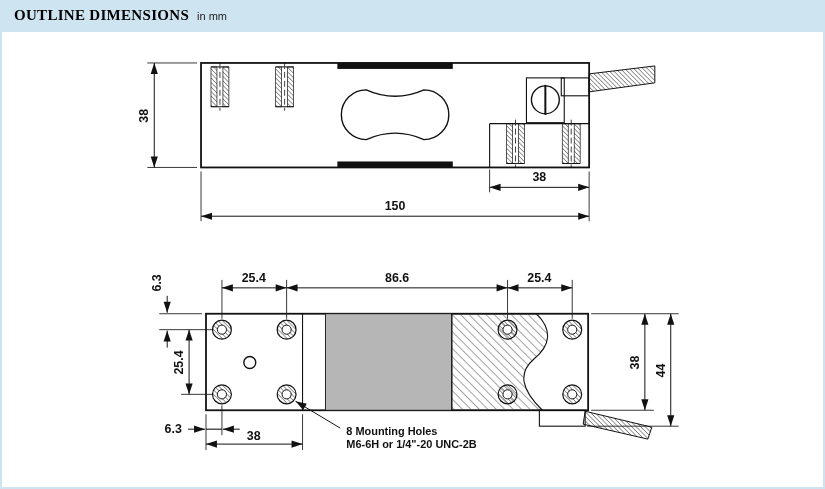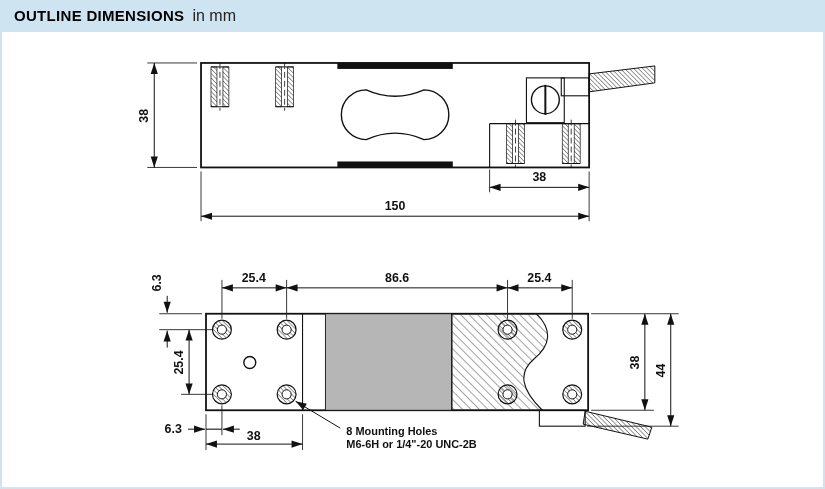--- a/index.html
+++ b/index.html
@@ -1,21 +1,21 @@
 <!DOCTYPE html>
 <html><head>
 <meta charset="utf-8">
 <style>
   * { margin:0; padding:0; box-sizing:border-box; }
   html,body { width:825px; height:489px; }
   body { background:#fff; font-family:"Liberation Sans",sans-serif; overflow:hidden; }
   .frame { width:825px; height:489px; border:2px solid #cfe4f1; background:#fff; }
   .titlebar { height:30px; background:#cfe4f1; display:flex; align-items:baseline; gap:8px; padding:5px 12px 0 12px; }
-  .titlebar h1 { font-size:15px; font-weight:800; letter-spacing:.3px; color:#000; display:inline; }
-  .titlebar .unit { font-size:16px; color:#222; }
+  .titlebar h1 { font-size:15px; font-weight:800; letter-spacing:.3px; color:#000; display:inline;font-family:Liberation Serif, serif; }
+  .titlebar .unit { font-size:11px; color:#222; }
   svg { display:block; }
   svg text { font-family:"Liberation Sans",sans-serif; }
   .dimtxt { font-size:12.5px; font-weight:600; fill:#111; text-anchor:middle; }
   .anntxt { font-size:11px; font-weight:700; fill:#111; text-anchor:start; }
   .obj  { stroke:#111; stroke-width:1.8; }
   .obj2 { stroke:#111; stroke-width:1.4; }
   .thin { stroke:#111; stroke-width:1.1; fill:none; }
   .ext  { stroke:#222; stroke-width:.9; }
   .dim  { stroke:#111; stroke-width:1; marker-start:url(#arr); marker-end:url(#arr); }
   .dimE { stroke:#111; stroke-width:1; marker-end:url(#arr); }

